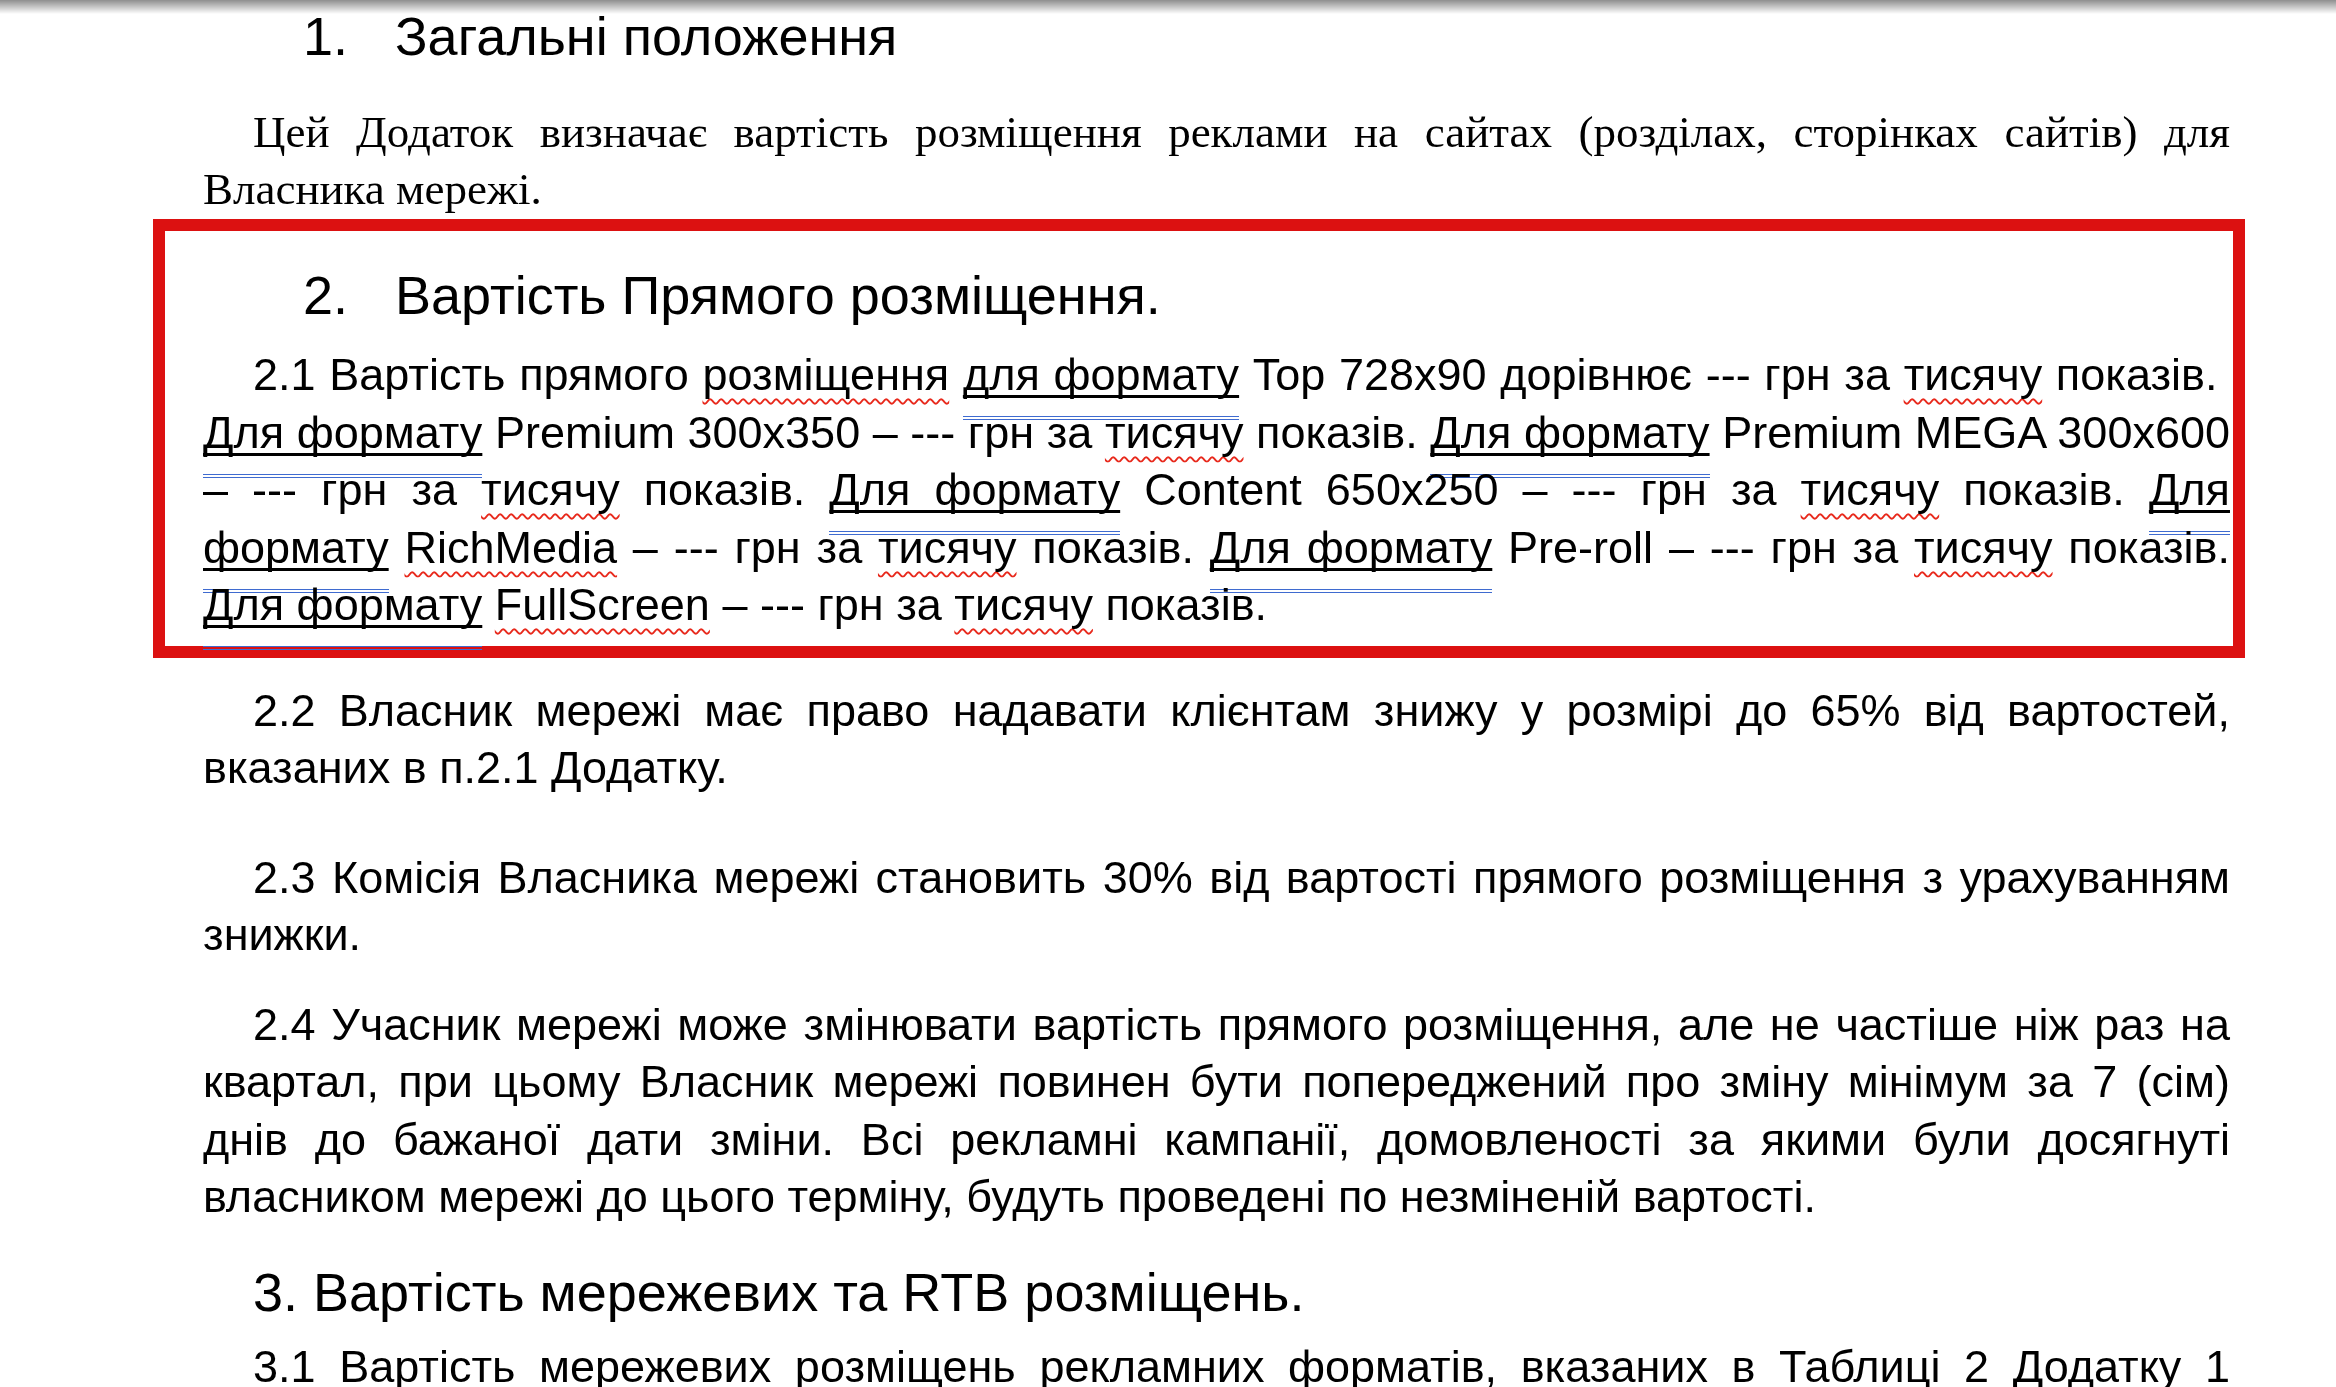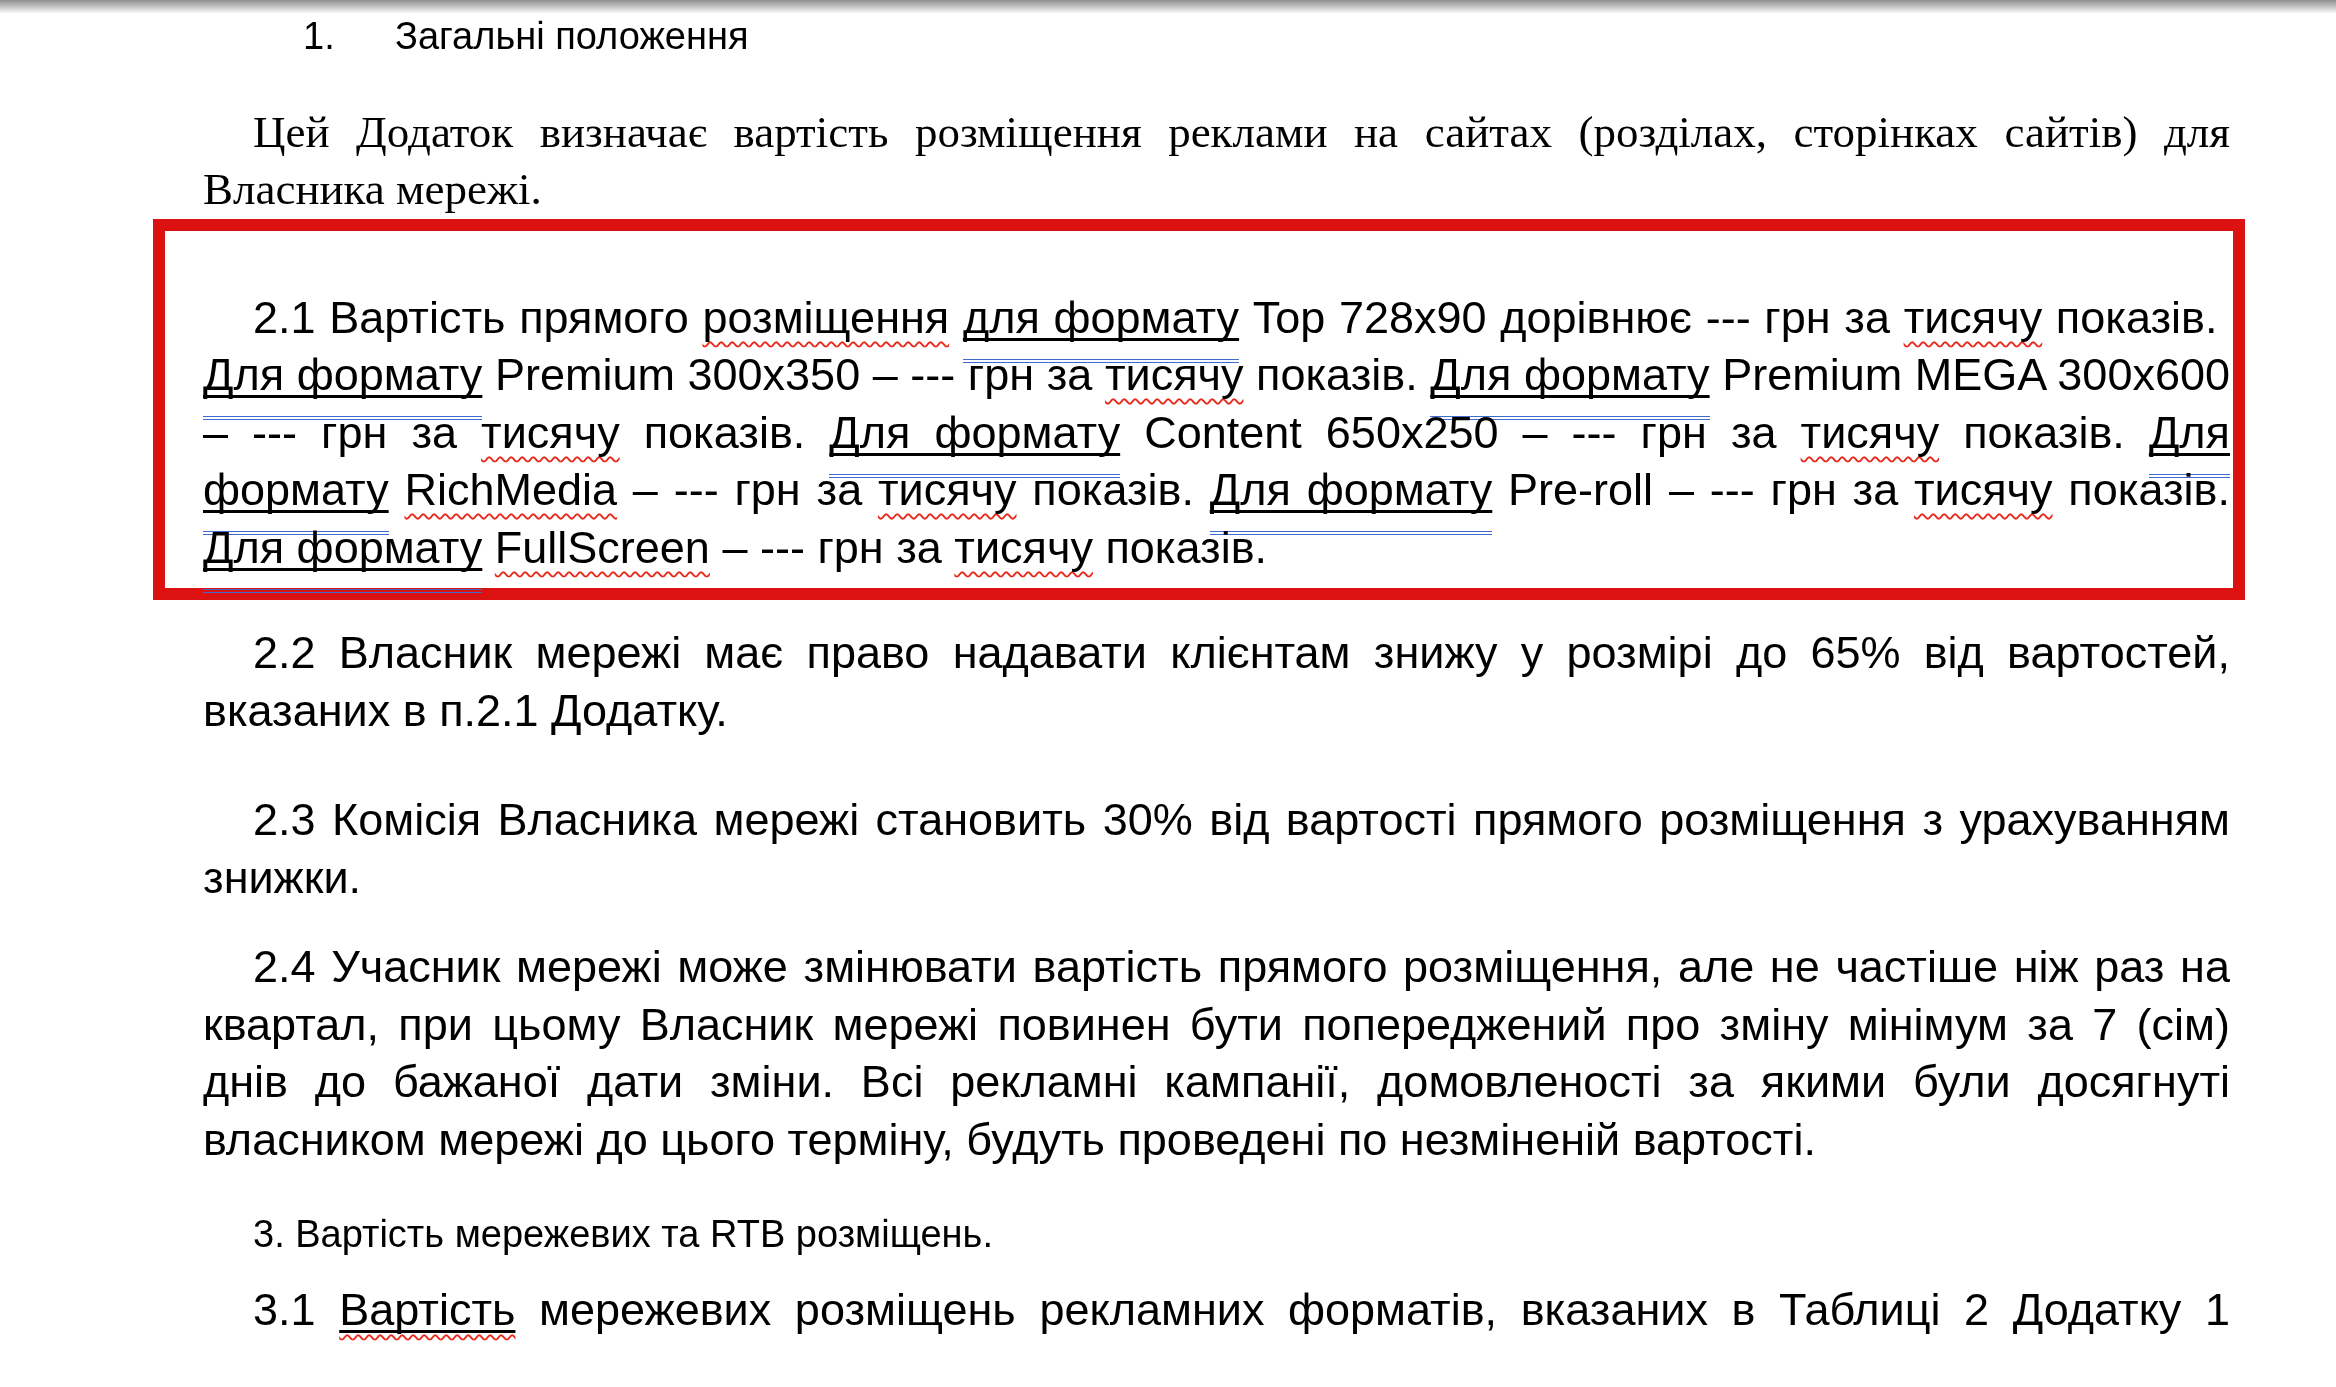--- a/index.html
+++ b/index.html
@@ -25,21 +25,21 @@
   }
   .page{
     position:relative;
     width:2336px;height:1387px;
     padding:8px 106px 0 203px;
     font-size:45px;
     line-height:57.5px;
   }
   h1,h2,h3{
     margin:0;
-    font-size:38px;
+    font-size:54px;
     font-weight:400;
     line-height:57.5px;
     text-indent:50px;
     text-align:left;
   }
   .h-num{display:inline-block;min-width:142px;}
   p{
     margin:0;
     text-align:justify;
     text-indent:50px;
@@ -97,20 +97,21 @@
 
 <div class="top-fade"></div>
 
 <div class="page">
 
   <h1><span class="h-num">1.</span><span>Загальні положення</span></h1>
 
   <p class="p-intro"><span class="seg-plain">Цей Додаток визначає вартість розміщення реклами на сайтах (розділах, сторінках сайтів) для Власника мережі.</span></p>
 
   <div class="redbox">
+    <h2><span class="h-num">2.</span><span>Вартість Прямого розміщення.</span></h2>
 
     <p><span class="seg-plain">2.1 Вартість прямого </span><span class="seg-spell">розміщення</span><span class="seg-plain"> </span><span class="seg-grammar">для формату</span><span class="seg-plain"> Top 728x90 дорівнює --- грн за </span><span class="seg-spell">тисячу</span><span class="seg-plain"> показів.&nbsp; </span><span class="seg-grammar">Для формату</span><span class="seg-plain"> Premium 300x350 – --- грн за </span><span class="seg-spell">тисячу</span><span class="seg-plain"> показів. </span><span class="seg-grammar">Для формату</span><span class="seg-plain"> Premium MEGA 300x600 – --- грн за </span><span class="seg-spell">тисячу</span><span class="seg-plain"> показів. </span><span class="seg-grammar">Для формату</span><span class="seg-plain"> Content 650x250 – --- грн за </span><span class="seg-spell">тисячу</span><span class="seg-plain"> показів. </span><span class="seg-grammar">Для формату</span><span class="seg-plain"> </span><span class="seg-spell">RichMedia</span><span class="seg-plain"> – --- грн за </span><span class="seg-spell">тисячу</span><span class="seg-plain"> показів. </span><span class="seg-grammar">Для формату</span><span class="seg-plain"> Pre-roll – --- грн за </span><span class="seg-spell">тисячу</span><span class="seg-plain"> показів. </span><span class="seg-grammar">Для формату</span><span class="seg-plain"> </span><span class="seg-spell">FullScreen</span><span class="seg-plain"> – --- грн за </span><span class="seg-spell">тисячу</span><span class="seg-plain"> показів.</span></p>
   </div>
 
   <p class="p-2-2"><span class="seg-plain">2.2 Власник мережі має право надавати клієнтам знижу у розмірі до 65% від вартостей, вказаних в п.2.1 Додатку.</span></p>
 
   <p class="p-2-3"><span class="seg-plain">2.3 Комісія Власника мережі становить 30% від вартості прямого розміщення з урахуванням знижки.</span></p>
 
   <p class="p-2-4"><span class="seg-plain">2.4 Учасник мережі може змінювати вартість прямого розміщення, але не частіше ніж раз на квартал, при цьому Власник мережі повинен бути попереджений про зміну мінімум за 7 (сім) днів до бажаної дати зміни. Всі рекламні кампанії, домовленості за якими були досягнуті власником мережі до цього терміну, будуть проведені по незміненій вартості.</span></p>
 

